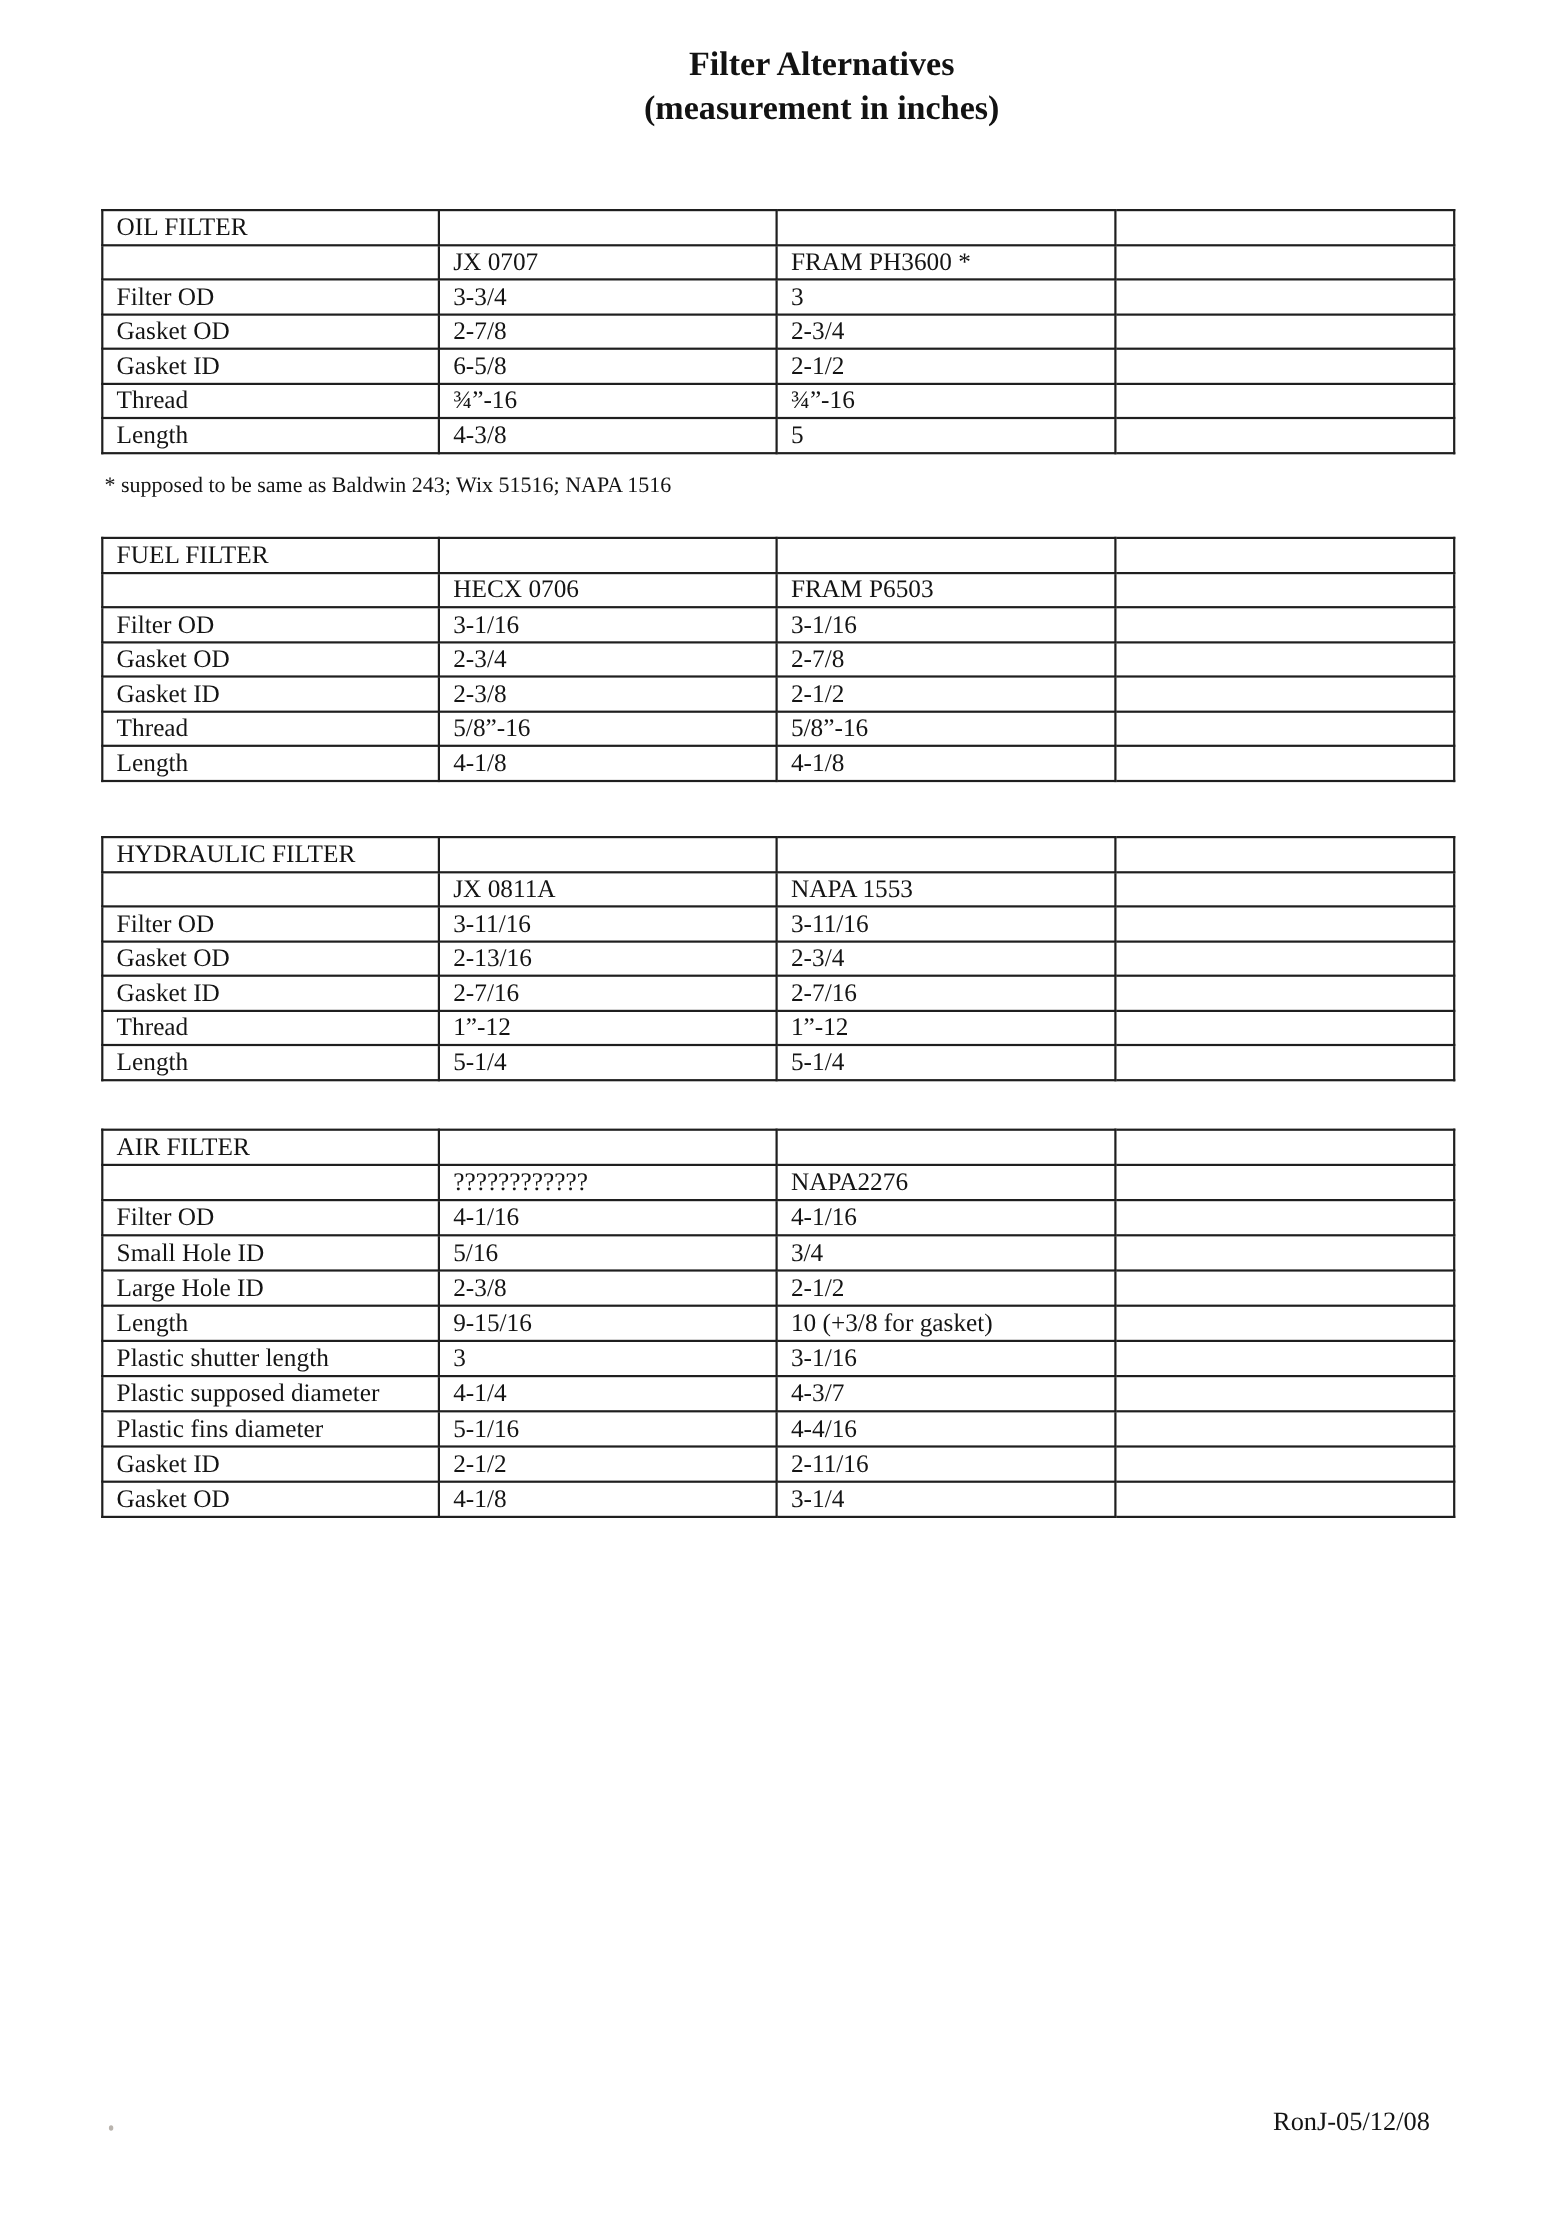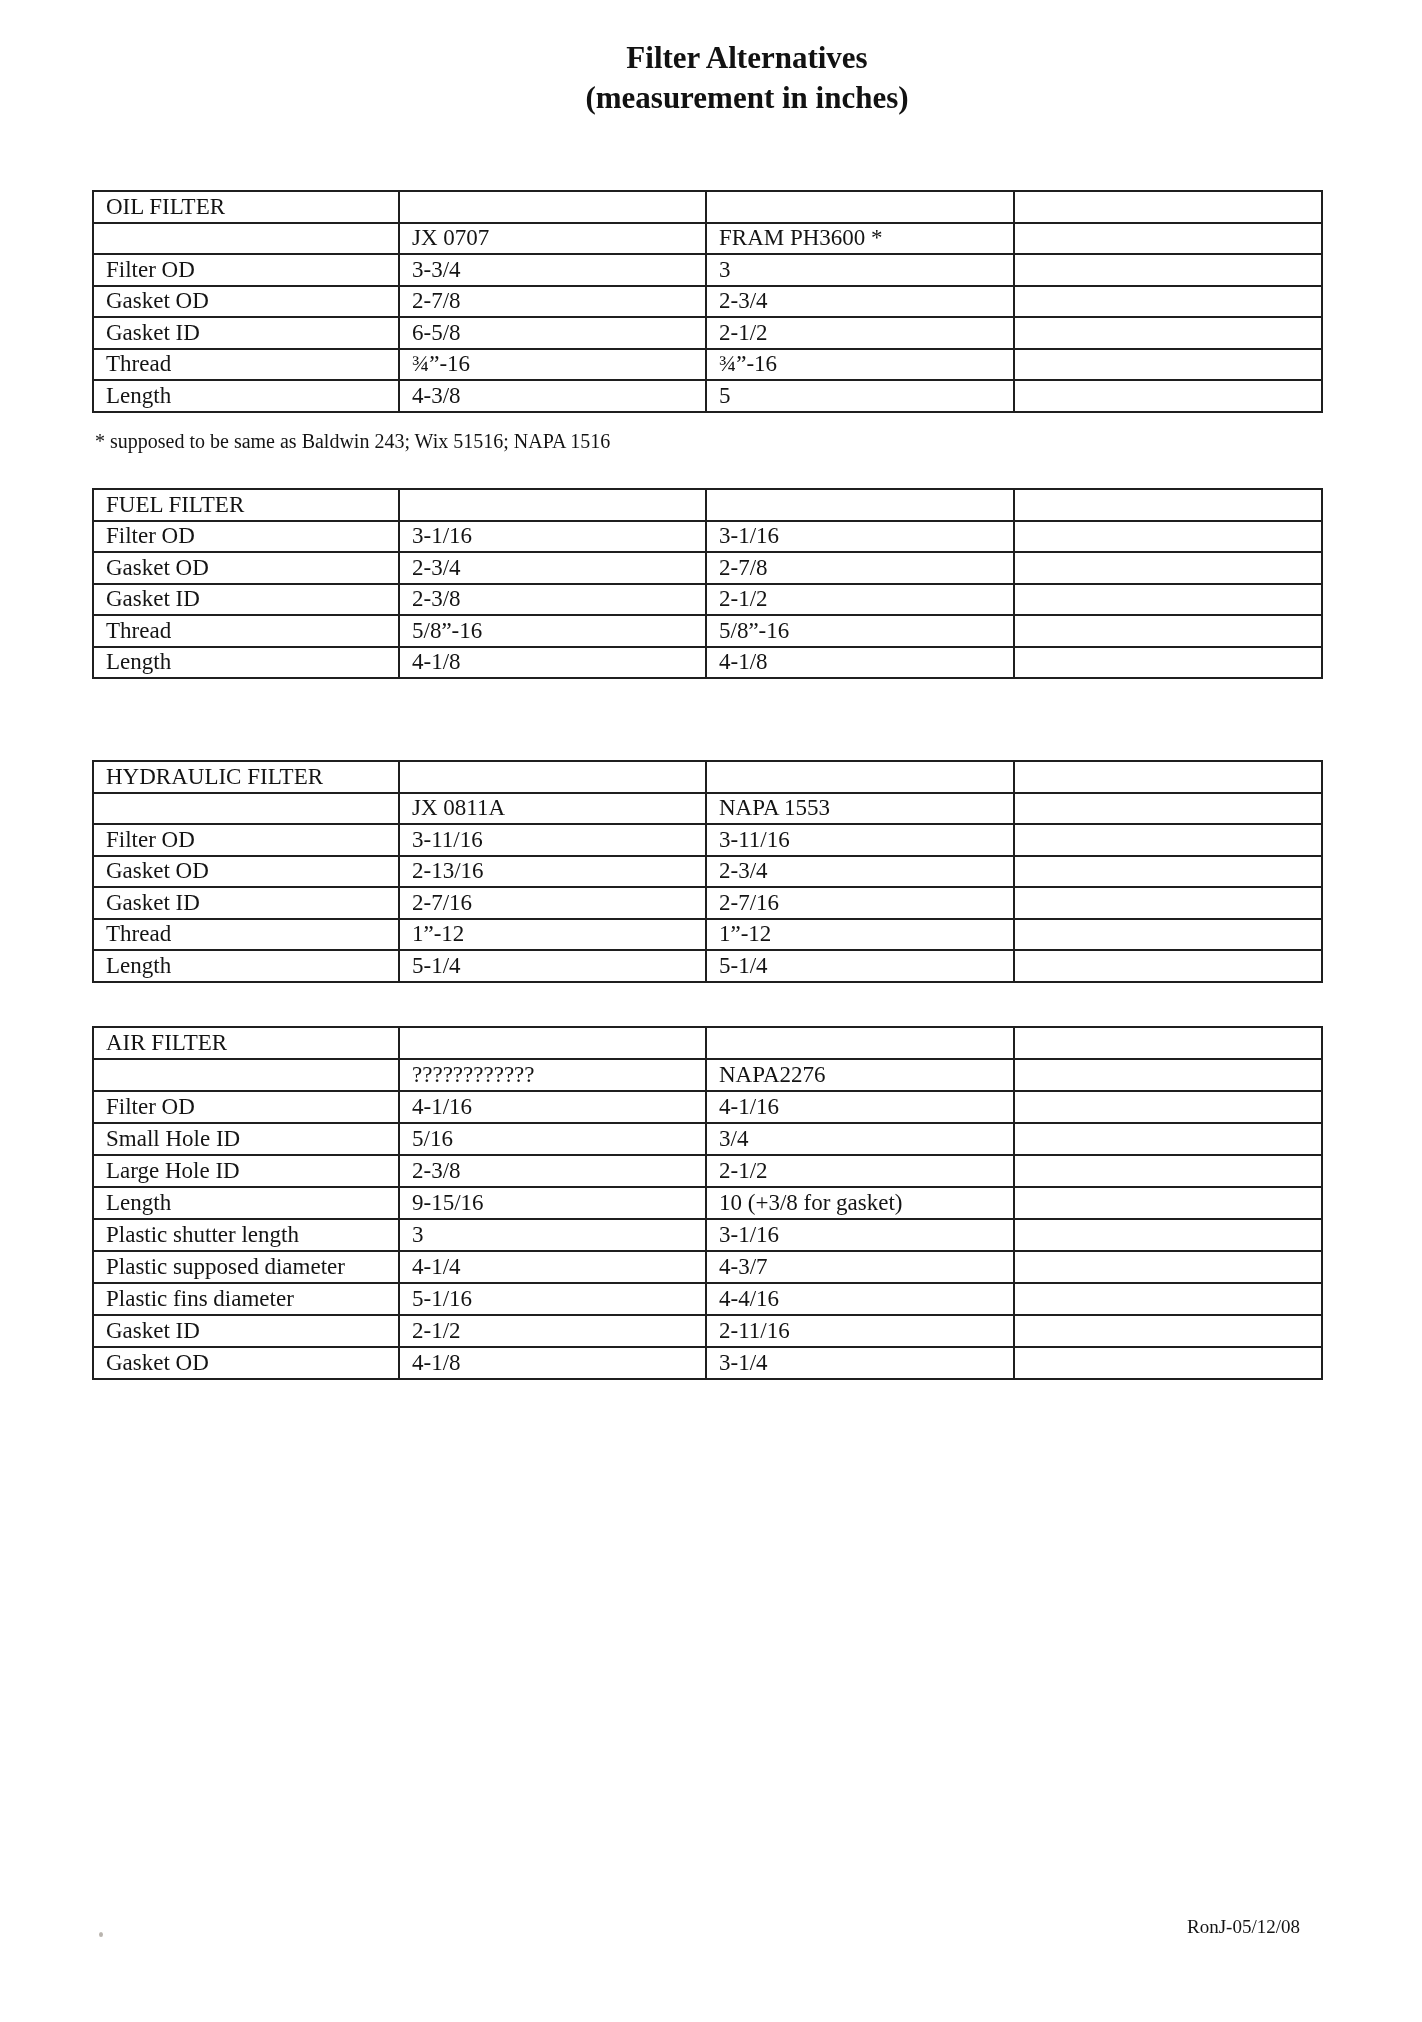--- a/index.html
+++ b/index.html
@@ -20,21 +20,21 @@
     border:2px solid #1f1f1f;
     height:31.5px;
     font-size:23px; line-height:26px;
     padding:1px 4px 1px 12px;
     vertical-align:middle;
     white-space:nowrap; overflow:hidden;
     color:#141414;
   }
   #tbl-air td { height:32px;border-radius:11px; }
   .footnote { position:absolute; left:95px; top:430px; font-size:20px; color:#141414; }
-  .doc-footer { position:absolute; top:1916px; right:122px; font-size:19px; color:#141414; }
+  .doc-footer { position:absolute; top:1916px; right:122px; font-size:24px; color:#141414; }
   .artifact-dot { position:absolute; left:99px; top:1932px; width:4px; height:5px; background:#b9b4ae; border-radius:50%; }
 </style>
 </head>
 <body>
 
 <div class="page">
 
   <div class="title-block">
     <div class="title-line">Filter Alternatives</div>
     <div class="title-line">(measurement in inches)</div>
@@ -103,20 +103,26 @@
         <col style="width:308px">
         <col style="width:308px">
       </colgroup>
     <thead>
       <tr>
         <td class="c1">FUEL FILTER</td>
         <td class="c2"></td>
         <td class="c3"></td>
         <td class="c4"></td>
       </tr>
+      <tr>
+        <td class="c1"></td>
+        <td class="c2">HECX 0706</td>
+        <td class="c3">FRAM P6503</td>
+        <td class="c4"></td>
+      </tr>
     </thead>
     <tbody>
         <tr>
           <td class="c1">Filter OD</td>
           <td class="c2">3-1/16</td>
           <td class="c3">3-1/16</td>
           <td class="c4"></td>
         </tr>
         <tr>
           <td class="c1">Gasket OD</td>

